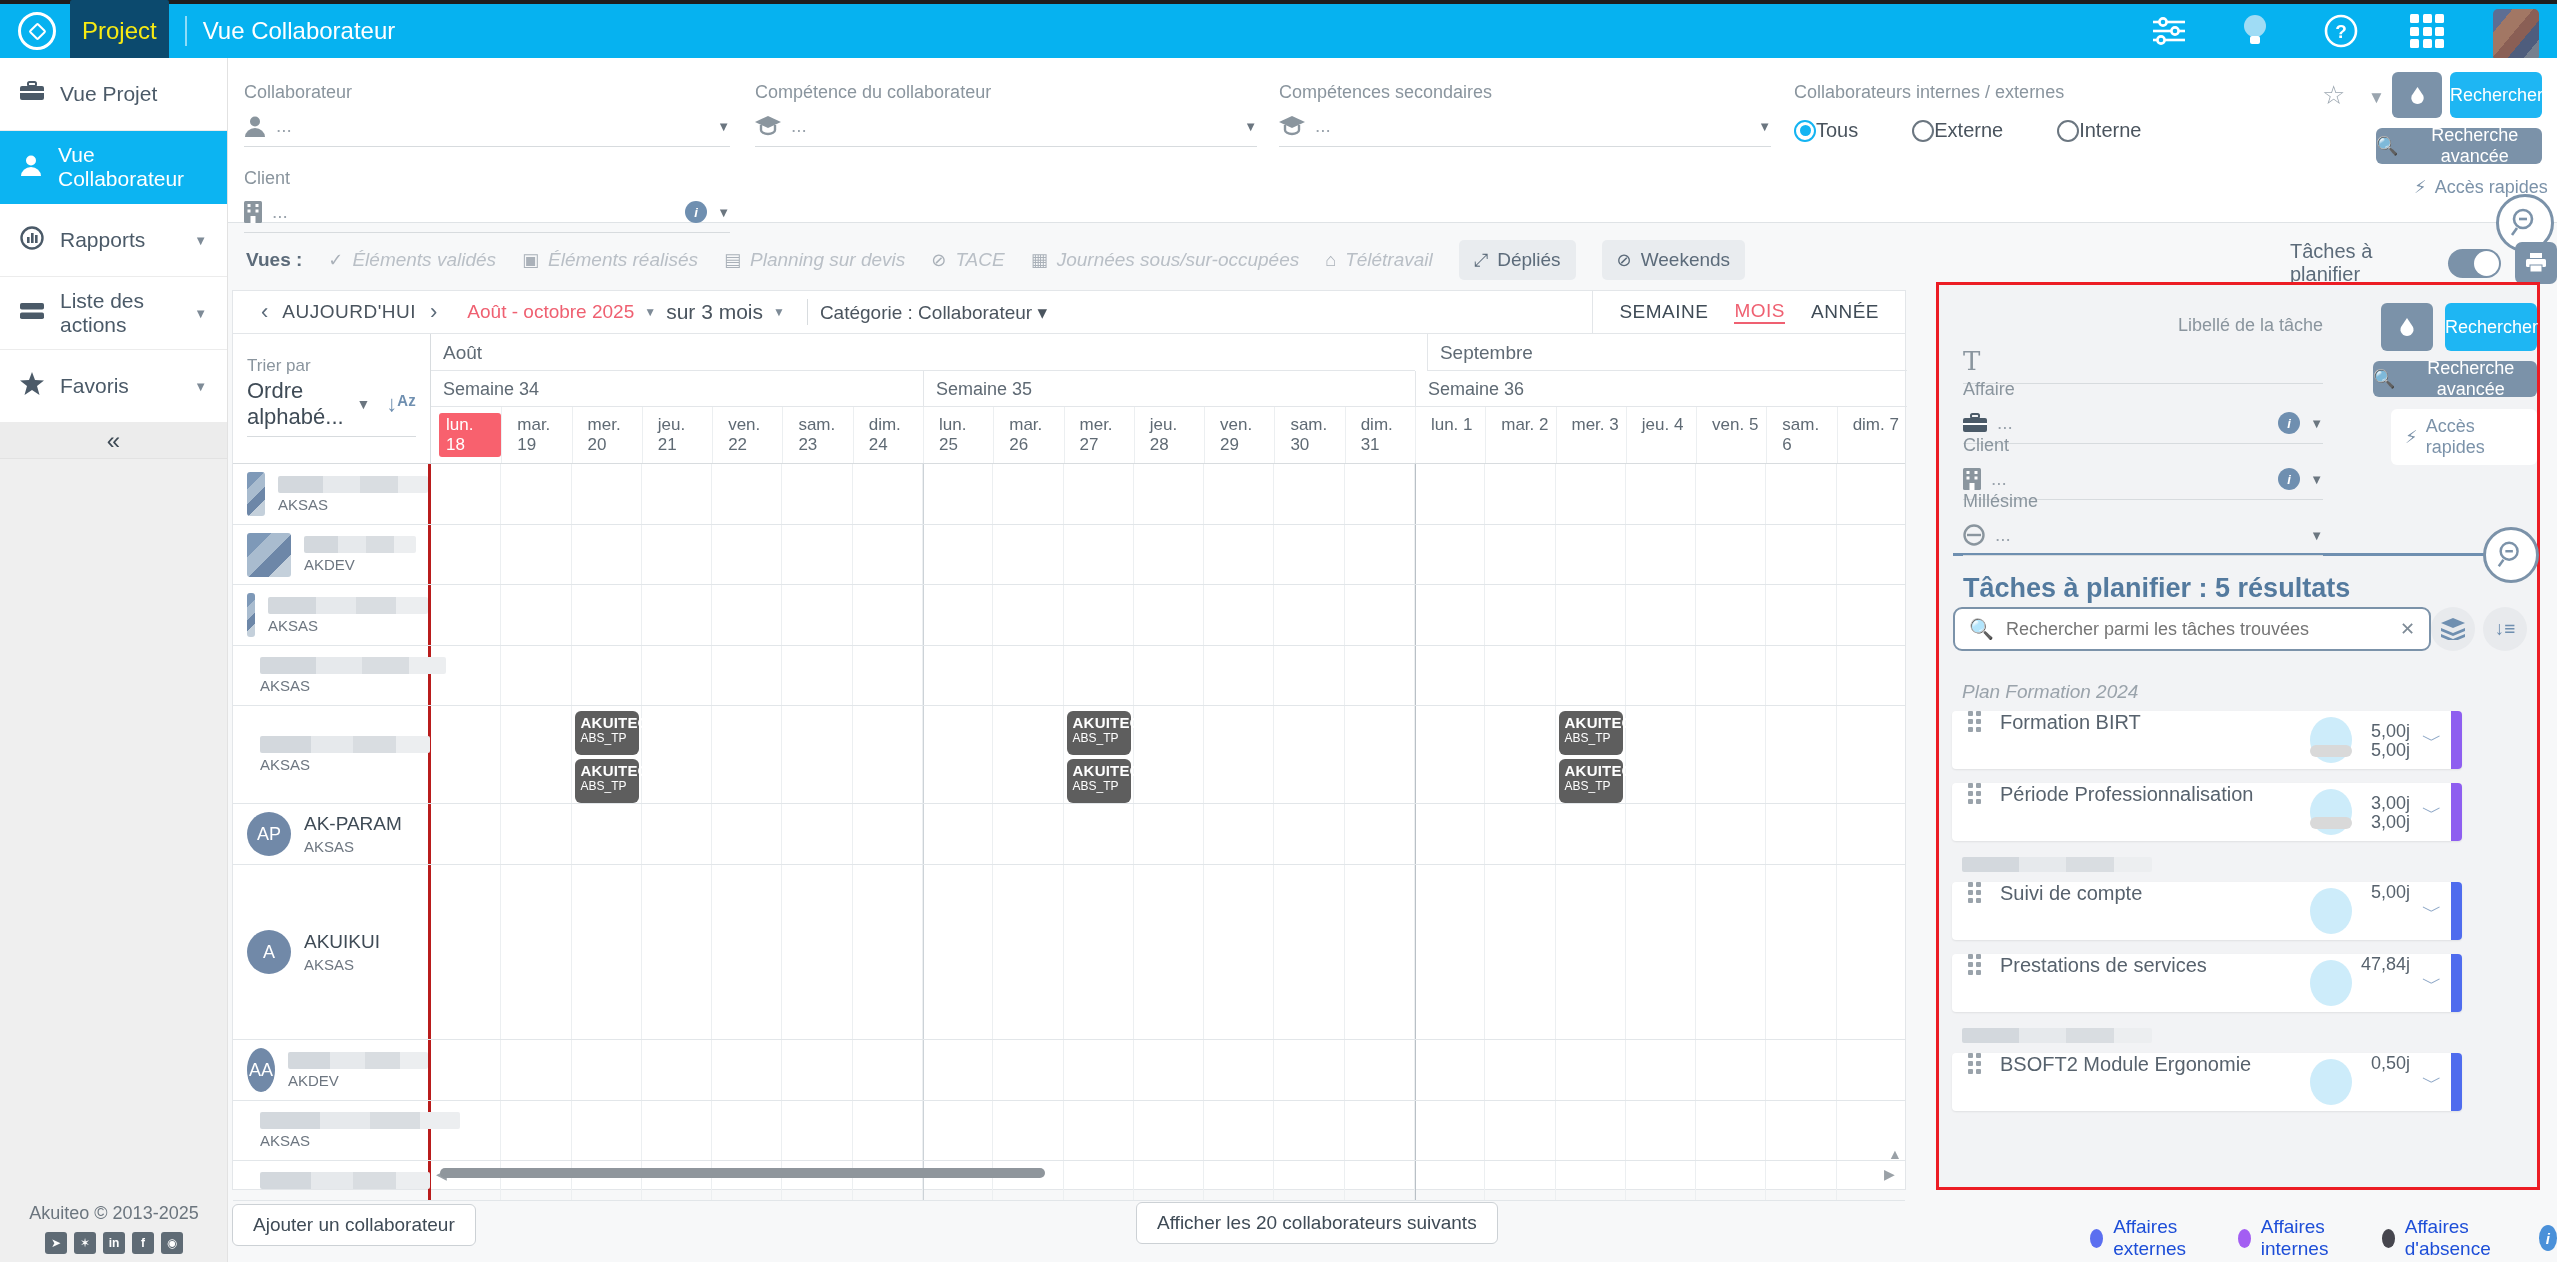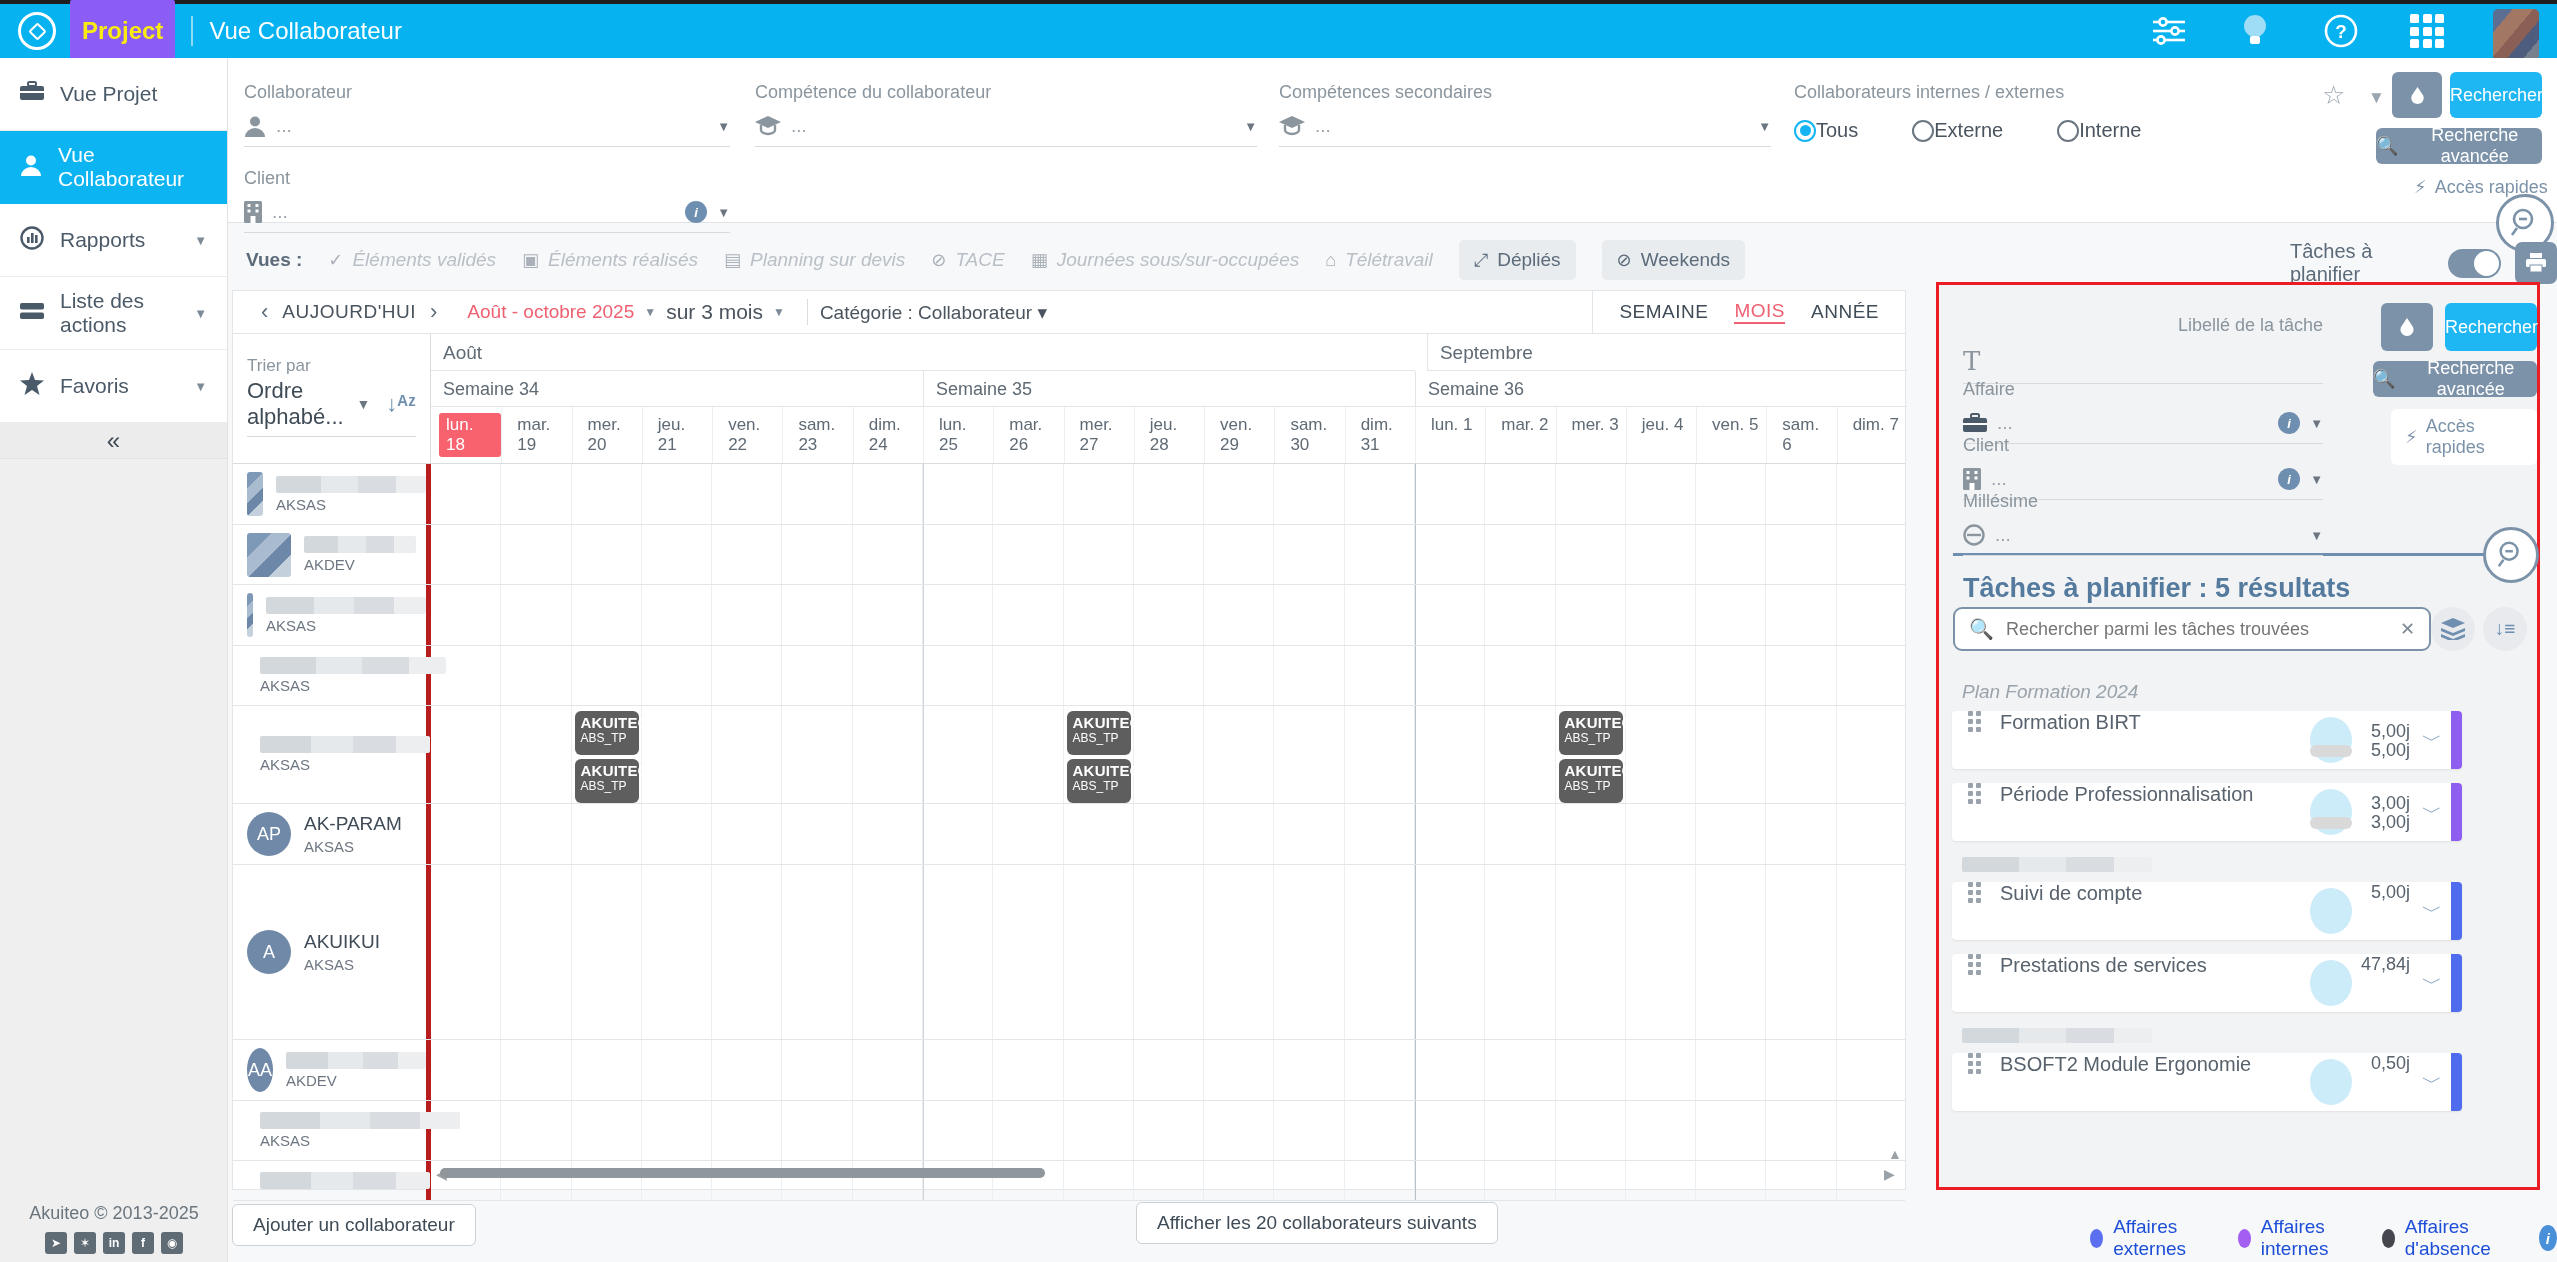--- a/index.html
+++ b/index.html
@@ -4,21 +4,21 @@
 <style>
   * { margin:0; padding:0; box-sizing:border-box; }
   html,body { width:2557px; height:1262px; overflow:hidden;
     font-family:"Liberation Sans","DejaVu Sans",sans-serif; background:#f7f8f9; color:#4a545e; }
   .abs { position:absolute; }
   
   #topstrip { left:0; top:0; width:2557px; height:4px; background:#1e1e1e; }
   #topbar { left:0; top:4px; width:2557px; height:54px; background:#06b2f0; display:flex; align-items:center; padding:0 18px; }
   #logo-circle { width:38px; height:38px; border:3px solid #fff; border-radius:50%; display:flex; align-items:center; justify-content:center; }
   #logo-diamond { width:13px; height:13px; border:2.5px solid #fff; transform:rotate(45deg); border-radius:2px; }
-  #logo-badge { margin-left:14px; background:#8b5cf6; color:#f8ea12; font-weight:bold; font-size:24px; padding:17px 12px; border-radius:2px; }
+  #logo-badge { margin-left:14px; background:#0c4a6e; color:#f8ea12; font-weight:normal; font-size:24px; padding:17px 12px; border-radius:2px; }
   #topbar-divider { width:2px; height:30px; background:rgba(255,255,255,.55); margin:0 16px; }
   #topbar-title { color:#fff; font-size:24px; }
   #topbar-right { margin-left:auto; display:flex; align-items:center; gap:46px; }
   .tb-icon { width:40px; height:40px; display:flex; align-items:center; justify-content:center; cursor:pointer; }
   .tb-icon svg { display:block; }
   #apps-icon-grid { display:grid; grid-template-columns:repeat(3,9px); grid-template-rows:repeat(3,9px); gap:3.5px; }
   #apps-icon-grid span { background:#fff; border-radius:1.5px; }
   #topbar-avatar { width:46px; height:52px; border-radius:5px; margin-top:8px;
      background:linear-gradient(130deg,#5d6e93 0 22%,#a27764 22% 45%,#8a5f55 45% 62%,#4e5d7d 62% 80%,#76808f 80%); }
   
@@ -90,21 +90,21 @@
   .hrow { display:grid; grid-template-columns:repeat(21,70.2857px); }
   .hm { font-size:19px; color:#5f6a74; padding:8px 12px 6px; border-bottom:1px solid #e3e6e9; border-left:1px solid #e3e6e9; }
   .hw { font-size:18px; color:#5f6a74; padding:8px 12px 6px; border-bottom:1px solid #e3e6e9; border-left:1px solid #e3e6e9; }
   .hd { font-size:17px; color:#5f6a74; padding:6px 0 6px 8px; border-left:1px solid #eceff1; }
   .hd:first-child, .hw:first-child, .hm:first-child { border-left:none; }
   .hd .dlab { display:inline-block; padding:2px 7px; border-radius:3px; }
   .hd .dlab.today { background:#f8616e; color:#fff; }
   
   #grid-body { position:relative; }
   .g-row { display:flex; border-bottom:1px solid #e2e6e9; }
-  .g-name { width:198px; flex:0 0 198px; border-right:5px solid #b91c1c; display:flex; align-items:center; gap:13px; padding-left:14px; }
+  .g-name { width:198px; flex:0 0 198px; border-right:3px solid #b91c1c; display:flex; align-items:center; gap:13px; padding-left:14px; }
   .g-days { position:relative; flex:1;
     background-image:repeating-linear-gradient(to right,transparent 0 69.2857px,#eceff1 69.2857px 70.2857px); }
   .wk-sep { position:absolute; top:0; bottom:0; width:1px; background:#ccd2d7; }
   .avatar-sq { width:44px; height:44px; border-radius:3px; }
   .av-blue { background:linear-gradient(135deg,#7e99b8 0 28%,#a9bccf 28% 52%,#6d87a8 52% 74%,#c4d0db 74%); }
   .av-photo { background:linear-gradient(135deg,#c0b5a8 0 25%,#a57a63 25% 50%,#6d7f9b 50% 75%,#93847b 75%); }
   .av-teal { background:linear-gradient(135deg,#4aa3b5 0 30%,#7cc3cf 30% 55%,#35869c 55% 80%,#a8d6dd 80%); }
   .avatar-circ { width:44px; height:44px; border-radius:50%; background:#7189a8; color:#fff; font-size:18px; display:flex; align-items:center; justify-content:center; }
   .nm { display:flex; flex-direction:column; gap:3px; }
   .nm .nname { font-size:19px; color:#3f4b56; }

